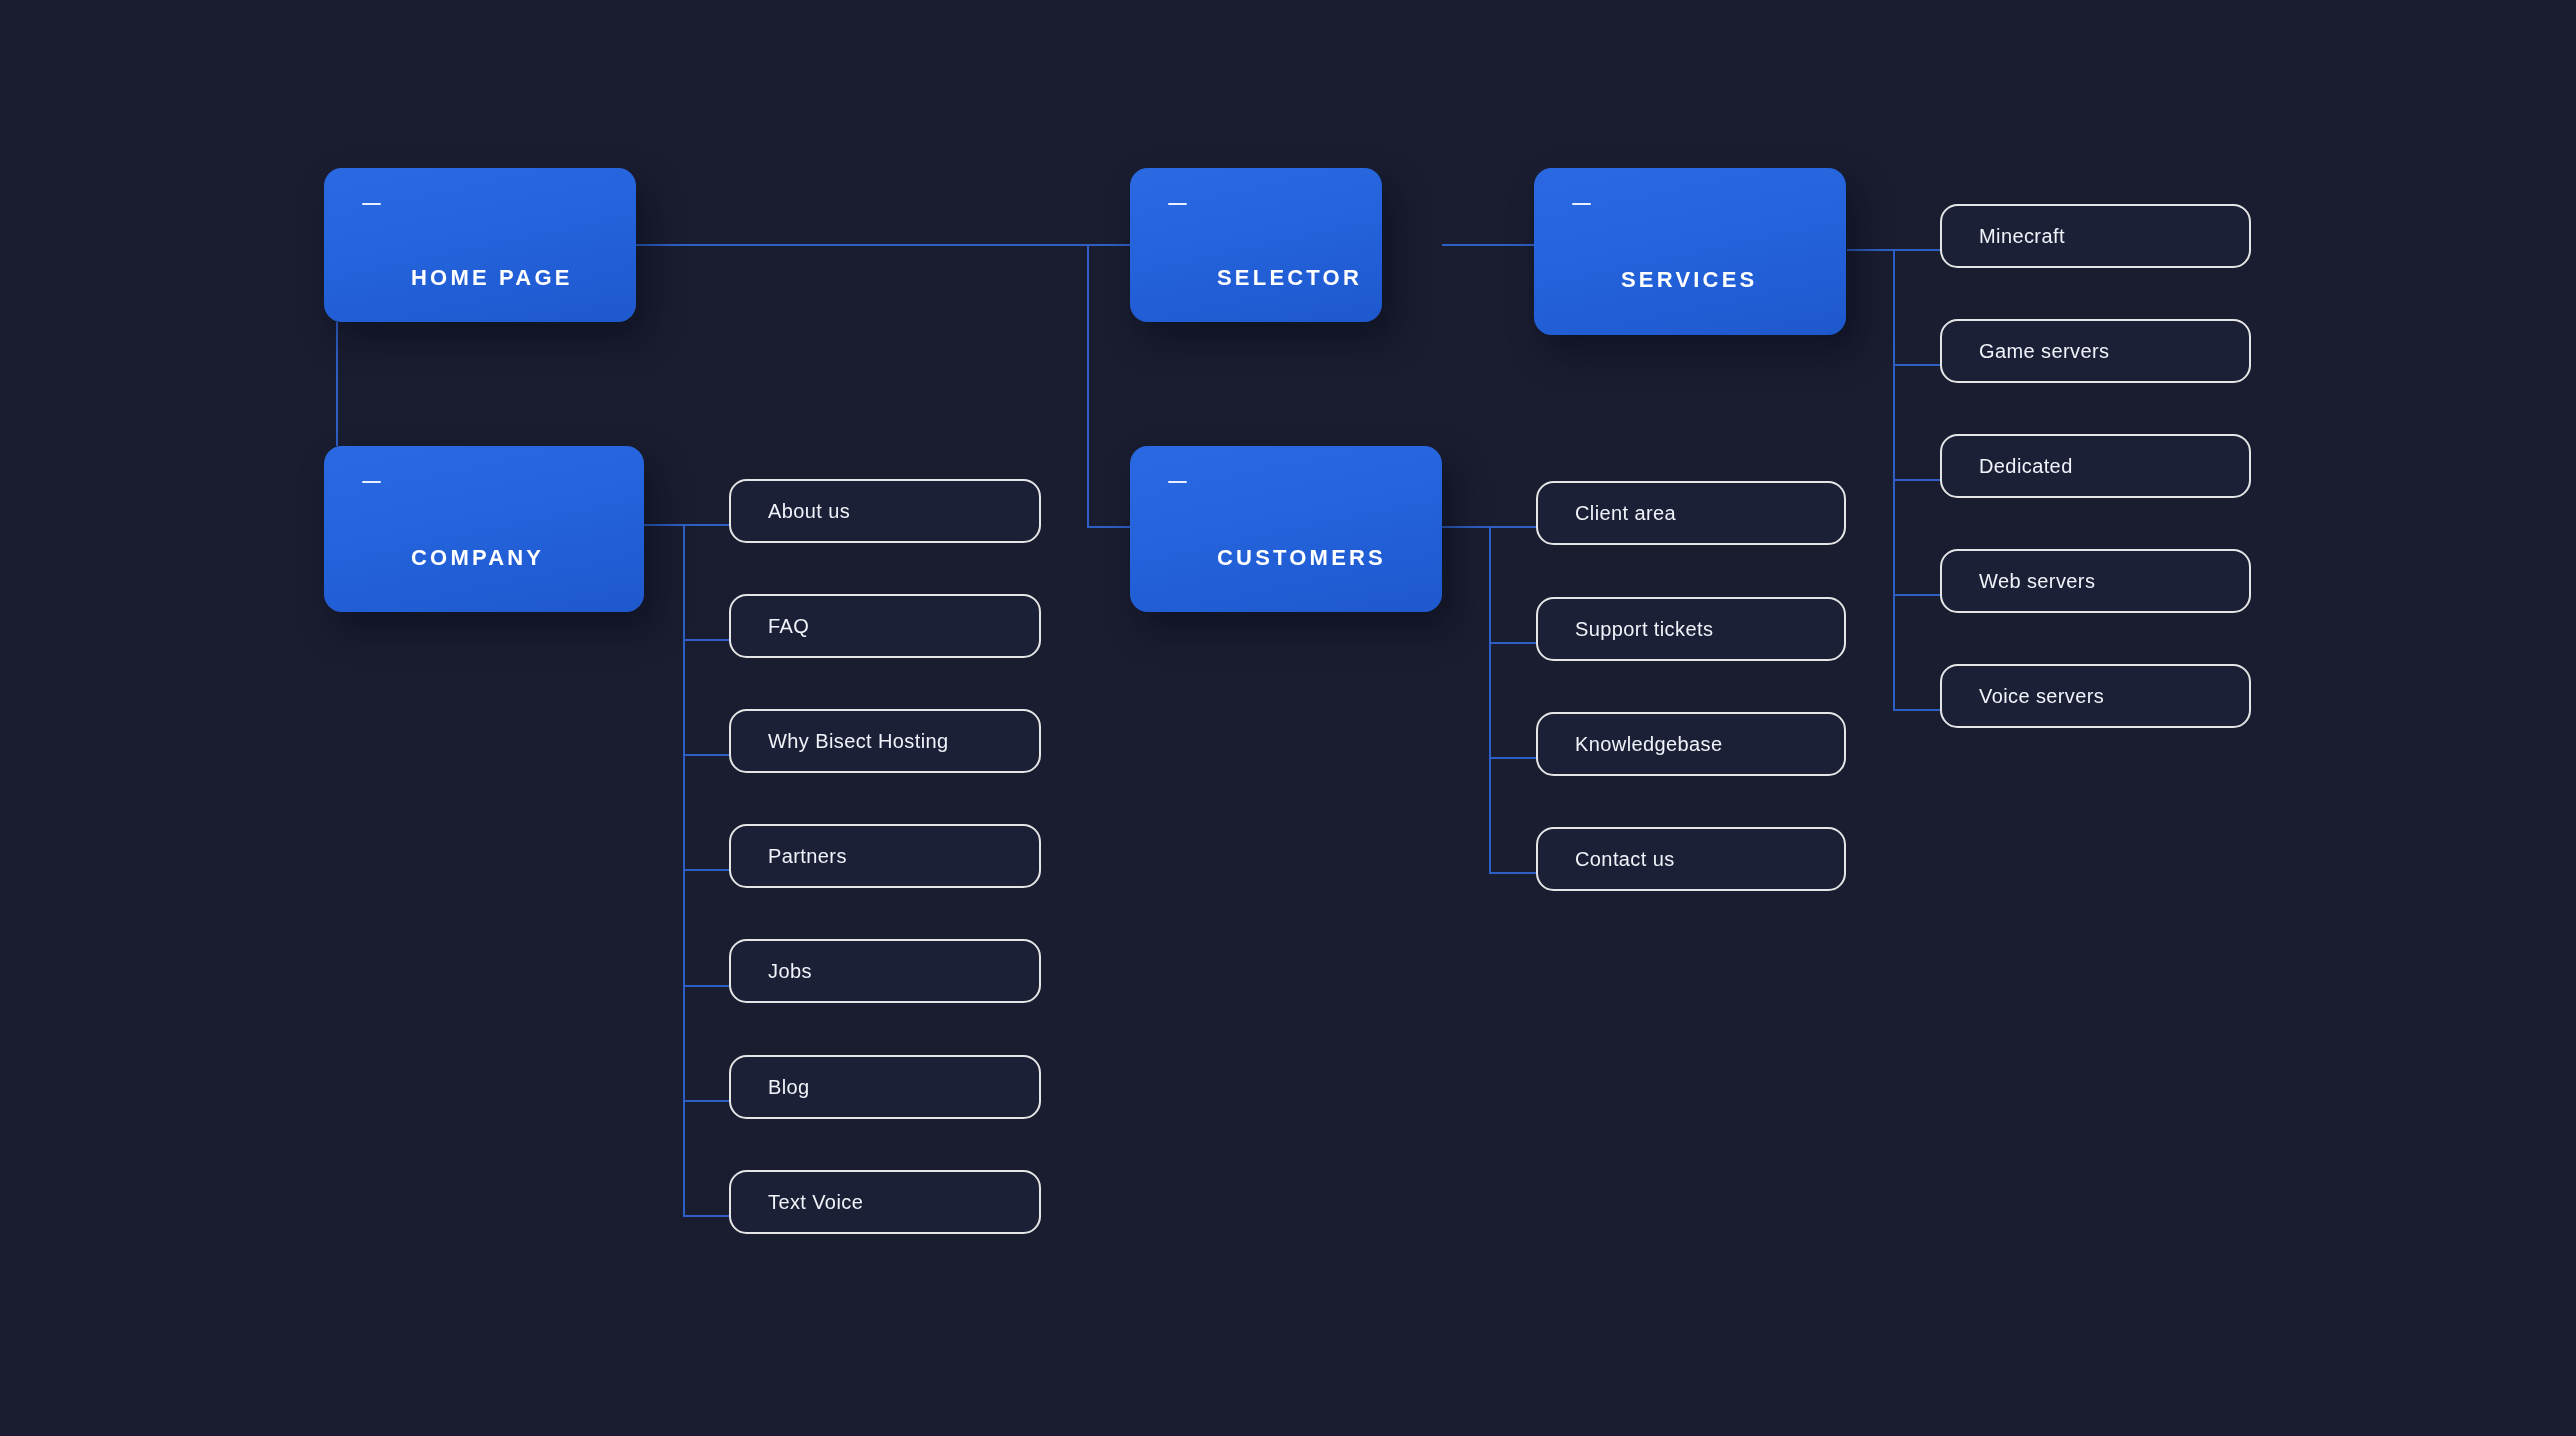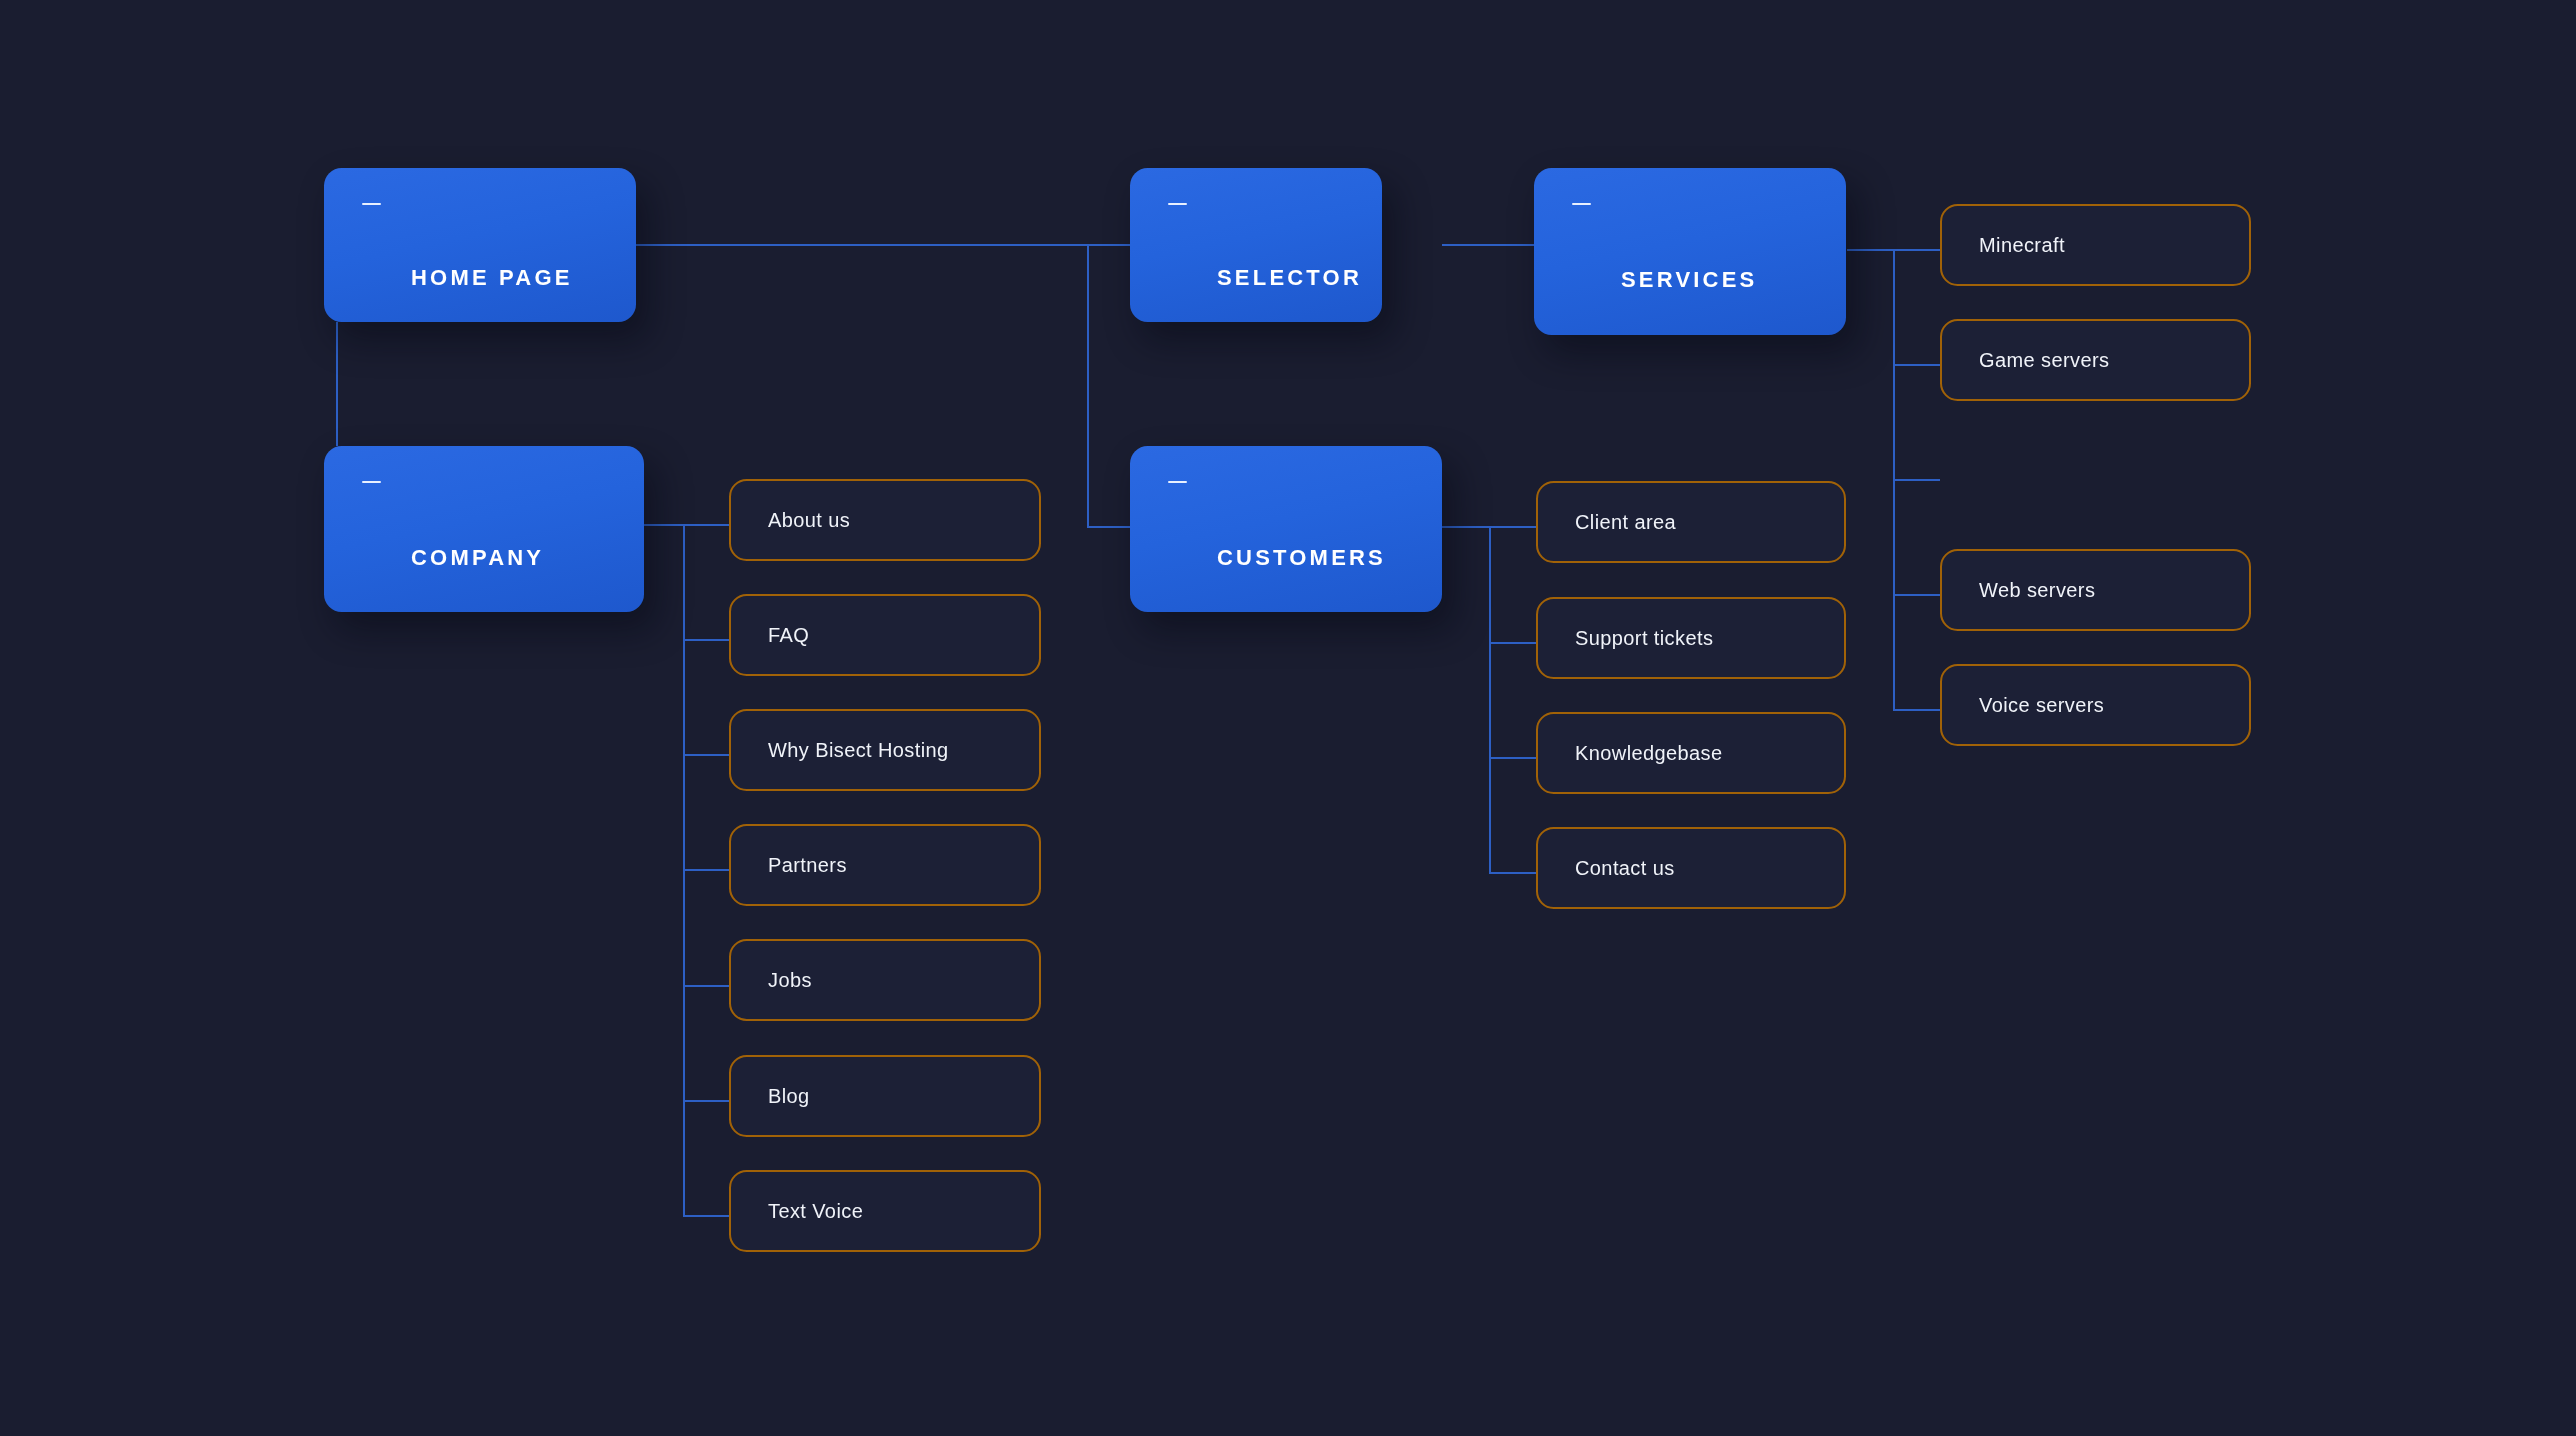--- a/index.html
+++ b/index.html
@@ -30,23 +30,23 @@
   }
   .plabel{
     position:absolute;left:39px;top:99px;
     font-size:22px;font-weight:bold;letter-spacing:3.2px;
     color:#ffffff;white-space:nowrap;line-height:1;margin-left:48px;
   }
   .parent.tall .plabel{top:101px;text-align:center;}
 
   
   .child{
-    position:absolute;height:82px;
+    position:absolute;height:64px;
     background:#1c2036;
-    border:2px solid #a16207;
+    border:2px solid #e5e5e5;
     border-radius:17.7px;
     box-sizing:border-box;
     display:flex;align-items:center;
     padding-left:37px;
   }
   .clabel{
     font-size:20px;color:#f0f3f9;letter-spacing:0.4px;white-space:nowrap;
   }
 </style>
 </head>
@@ -106,20 +106,23 @@
     <span class="dash"></span>
     <span class="plabel">CUSTOMERS</span>
   </div>
 
   <div class="child" style="left:1940px;top:204px;width:311px">
     <span class="clabel">Minecraft</span>
   </div>
   <div class="child" style="left:1940px;top:319px;width:311px">
     <span class="clabel">Game servers</span>
   </div>
+  <div class="child" style="left:1940px;top:434px;width:311px">
+    <span class="clabel">Dedicated</span>
+  </div>
   <div class="child" style="left:1940px;top:549px;width:311px">
     <span class="clabel">Web servers</span>
   </div>
   <div class="child" style="left:729px;top:479px;width:312px">
     <span class="clabel">About us</span>
   </div>
 
   <div class="child" style="left:1940px;top:664px;width:311px">
     <span class="clabel">Voice servers</span>
   </div>

